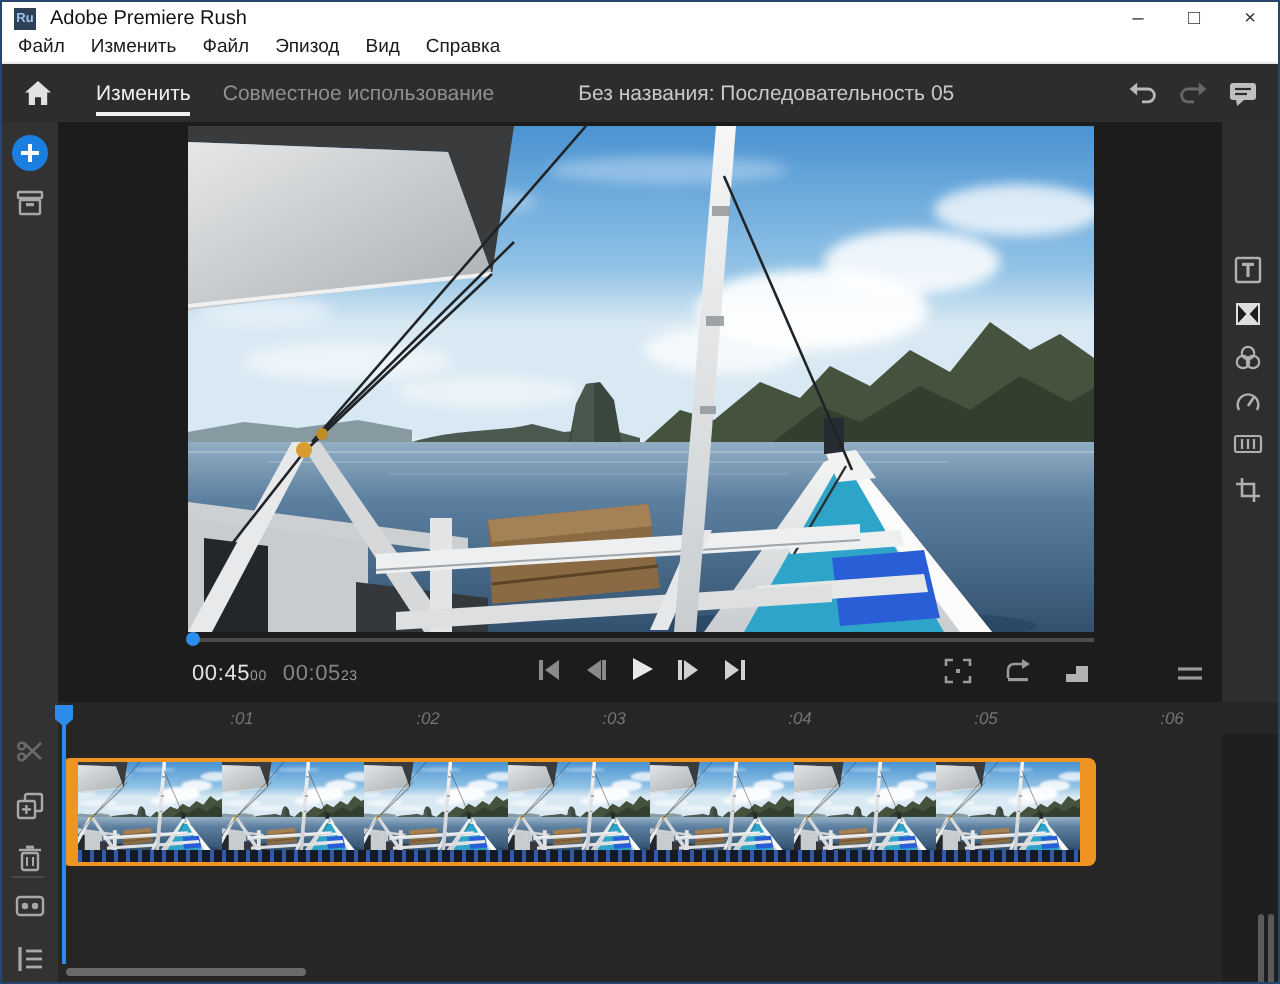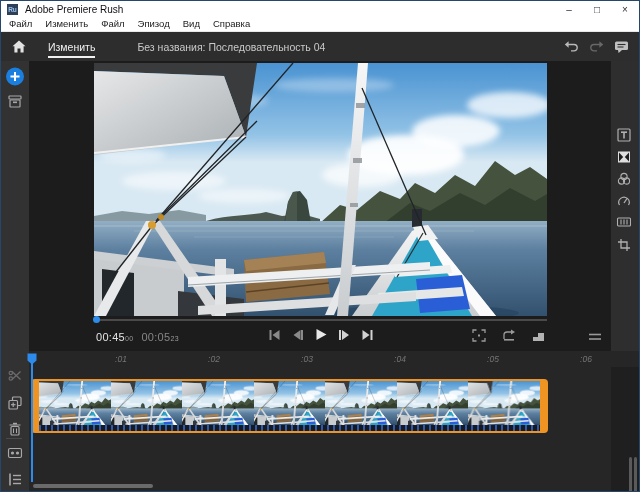--- a/index.html
+++ b/index.html
@@ -194,21 +194,22 @@
     <span class="menu-item">Эпизод</span>
     <span class="menu-item">Вид</span>
     <span class="menu-item">Справка</span>
   </div>
 
   <div class="tabbar">
     <svg class="home icon" viewBox="0 0 14 13">
       <path d="M7,0.5 13.5,6.3 11.6,6.3 11.6,12.5 8.5,12.5 8.5,8.6 5.5,8.6 5.5,12.5 2.4,12.5 2.4,6.3 0.5,6.3 z" fill="#e2e2e2"></path>
     </svg>
     <div class="tab active">Изменить</div>
-    <div class="project-title">Без названия: Последовательность 04</div>
+    <div class="tab inactive">Совместное использование</div>
+    <div class="project-title">Без названия: Последовательность 05</div>
     <div class="tab-actions">
       <svg class="icon" width="15" height="13" viewBox="0 0 15 13">
         <path d="M4,4.5 h6 a3.2,3.2 0 0 1 0,6.4 h-3" stroke="#b9b9b9" stroke-width="1.4" fill="none"></path>
         <path d="M4.6,1.2 0.8,4.5 4.6,7.8 z" fill="#b9b9b9"></path>
       </svg>
       <svg class="icon" width="15" height="13" viewBox="0 0 15 13" opacity="0.42">
         <path d="M11,4.5 h-6 a3.2,3.2 0 0 0 0,6.4 h3" stroke="#b9b9b9" stroke-width="1.4" fill="none"></path>
         <path d="M10.4,1.2 14.2,4.5 10.4,7.8 z" fill="#b9b9b9"></path>
       </svg>
       <svg class="icon" width="15" height="14" viewBox="0 0 15 14">

